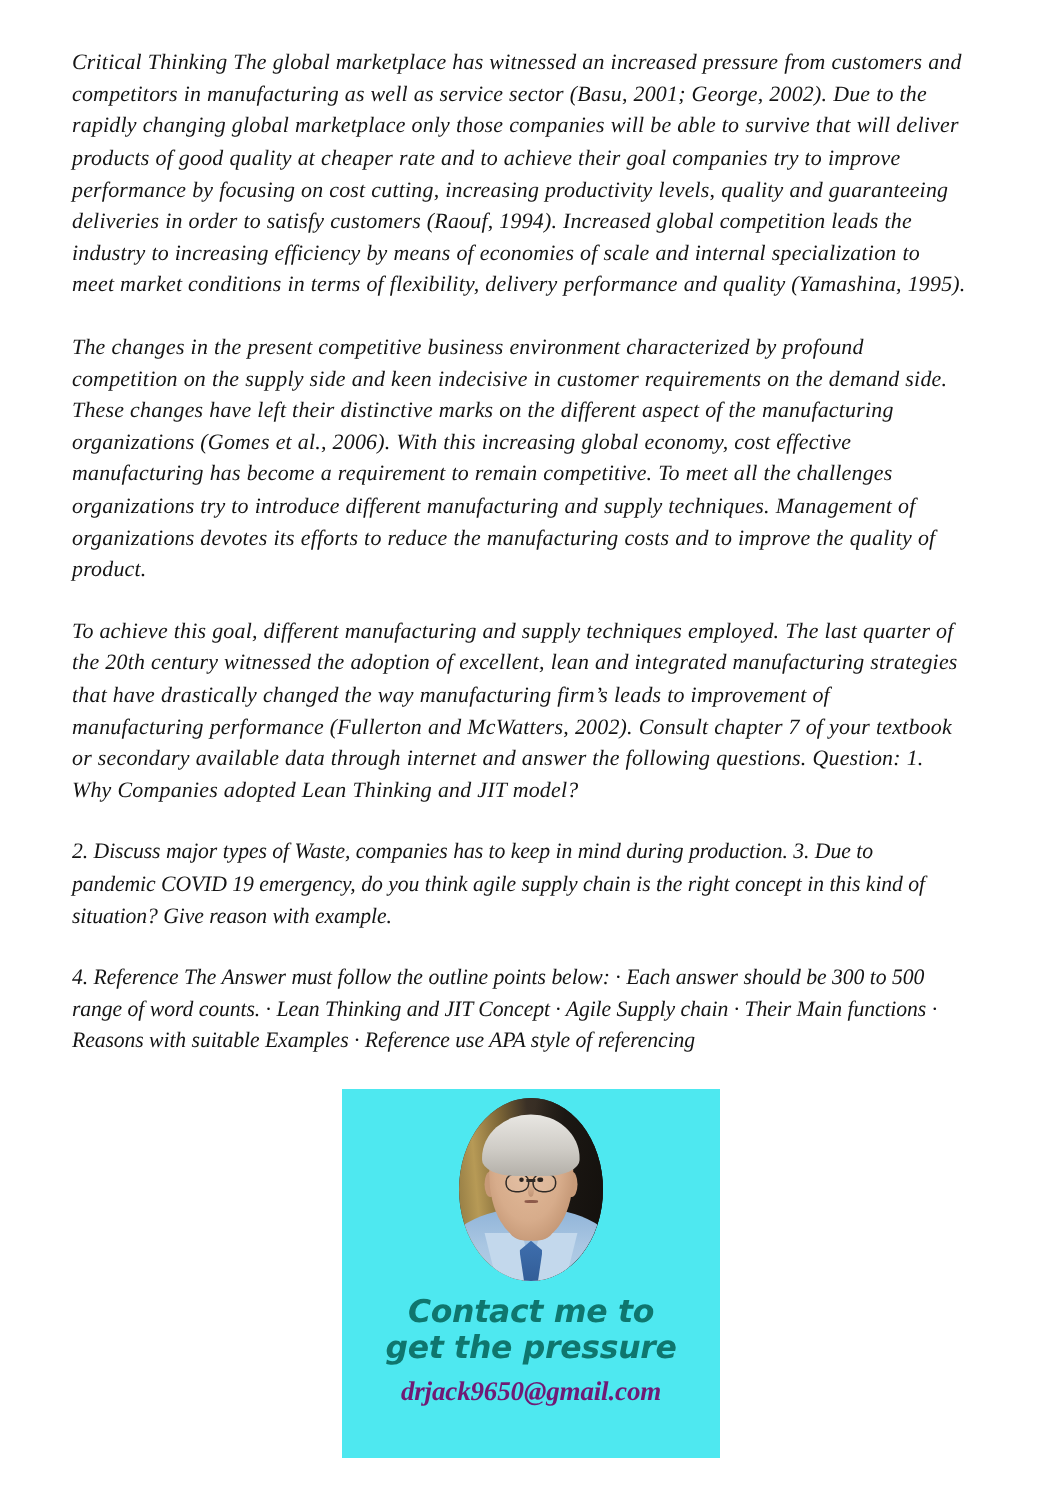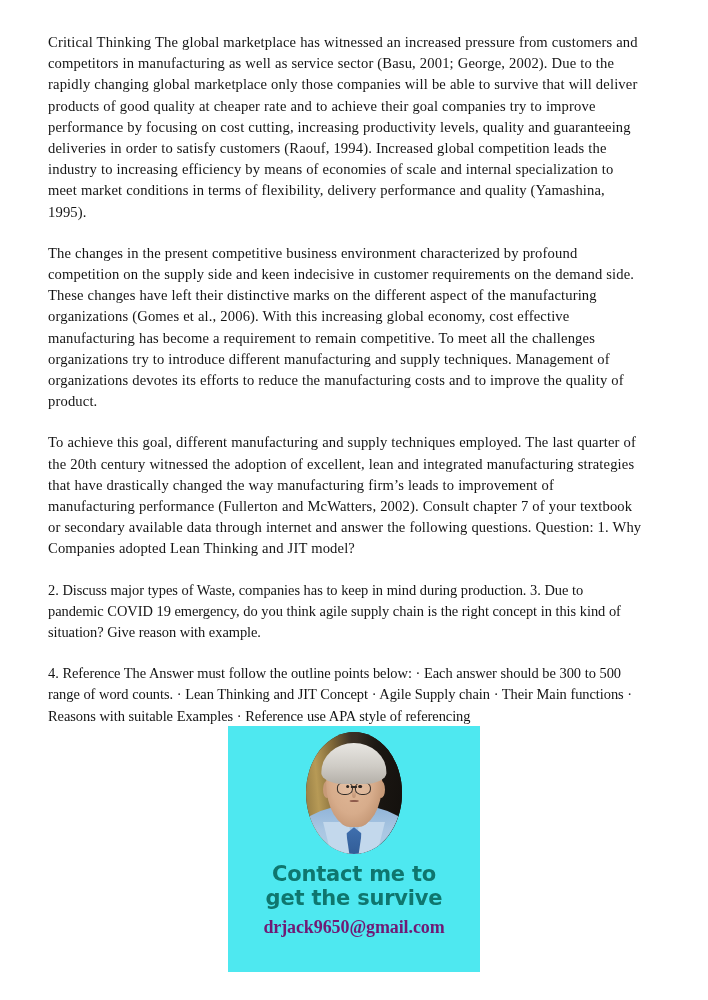--- a/index.html
+++ b/index.html
@@ -17,20 +17,21 @@
     position: relative;
   }
 
   .page {
     position: absolute;
     left: 0;
     top: 0;
     width: 708px;
     height: 800px;
     background: #ffffff;
+    font-style: italic;
   }
 
   .body-text {
     position: absolute;
     left: 48px;
     top: 32px;
     width: 596px;
   }
 
   p.para {
@@ -298,18 +299,18 @@
           <div class="eye-l"></div>
           <div class="eye-r"></div>
           <div class="nose"></div>
           <div class="mouth"></div>
         </div>
         <div class="hair"></div>
       </div>
     </div>
 
     <div class="card-line l1">Contact me to</div>
-    <div class="card-line l2">get the survive</div>
+    <div class="card-line l2">get the pressure</div>
     <div class="card-email">drjack9650@gmail.com</div>
 
   </div>
 
 </div>
 
 </body></html>

